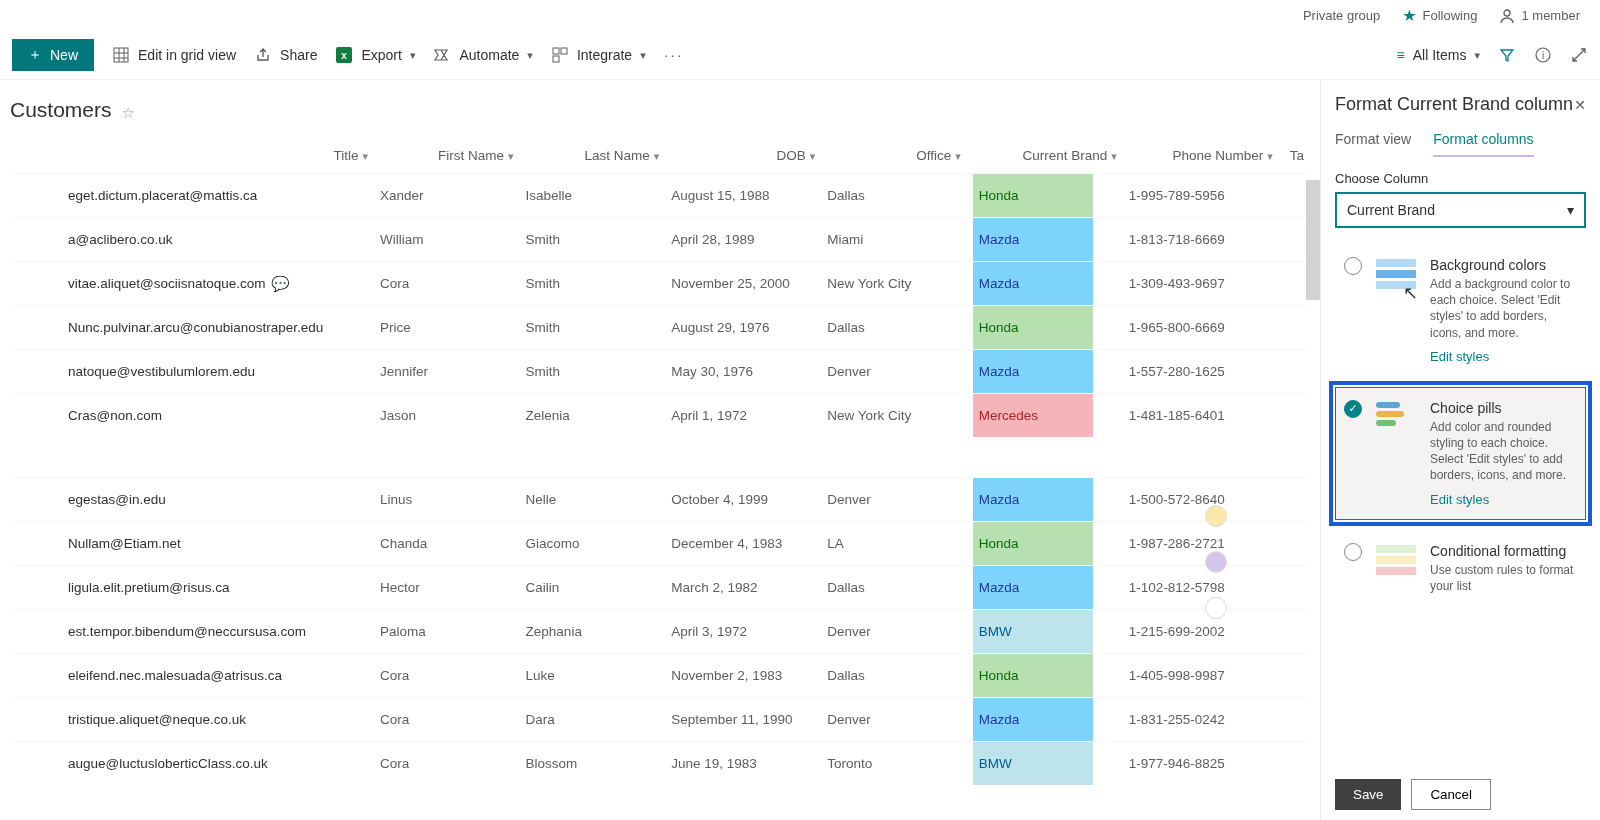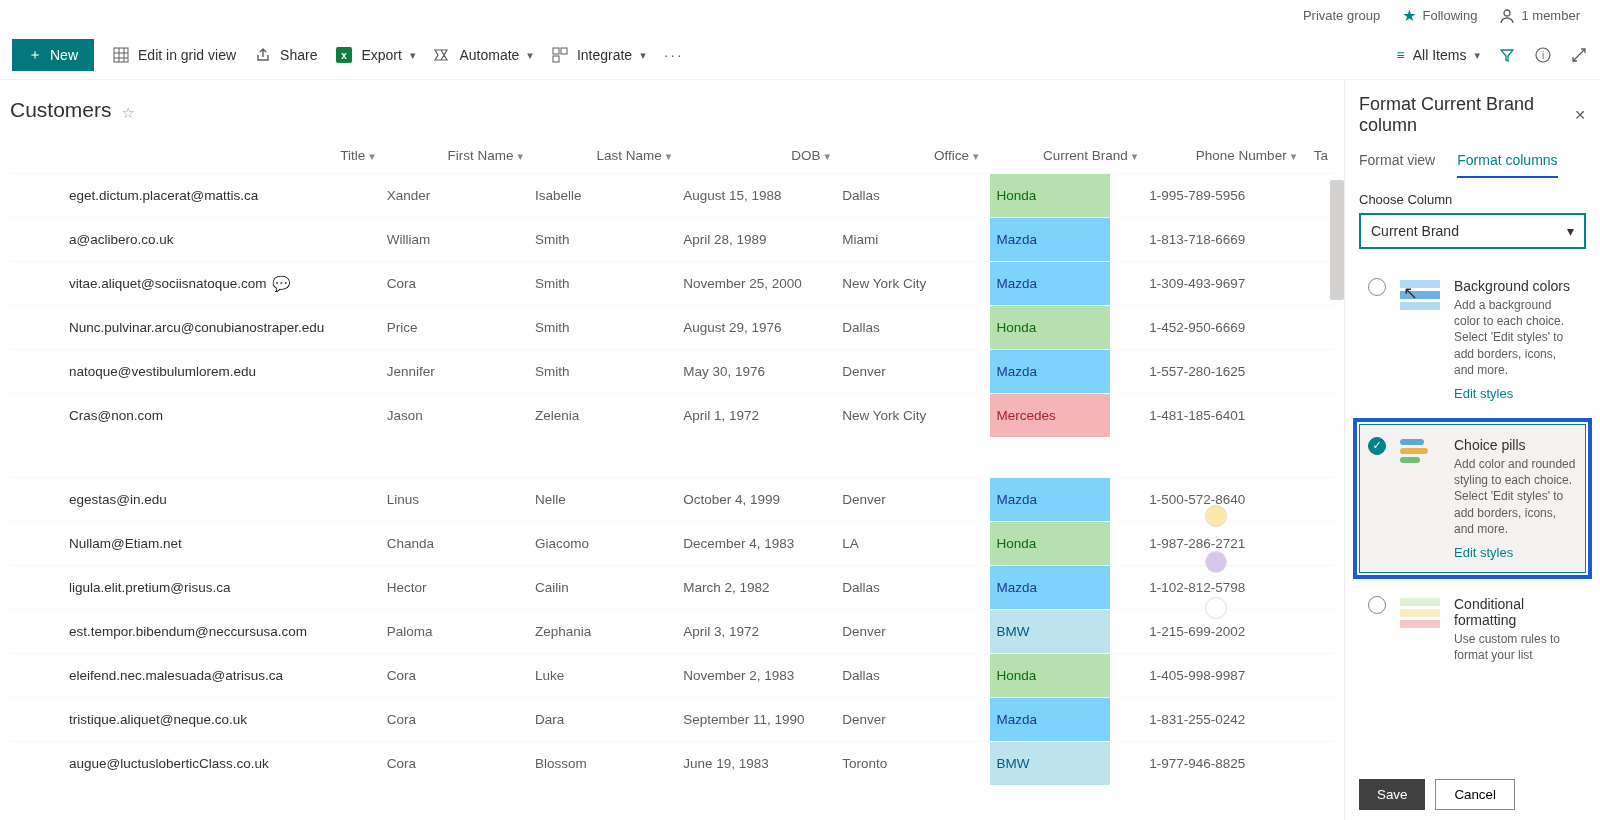--- a/index.html
+++ b/index.html
@@ -34,27 +34,27 @@
 .comment-ic { color: #038387; margin-left: 6px; font-size: 15px; vertical-align: middle; }
 
 .brand-cell { display: inline-block; padding: 14px 0 14px 6px; width: 120px; margin: -11px 0; }
 .brand-honda { background: #b7e0b0; color: #0b6a0b; }
 .brand-mazda { background: #7dd3fc; color: #1f3a93; }
 .brand-mercedes { background: #f4b4b8; color: #a4262c; }
 .brand-bmw { background: #bde4ec; color: #005b8a; }
 
 .scrollbar-y { position: absolute; right: 0; top: 100px; width: 14px; height: 120px; background: #d4d2d0; border-radius: 2px; }
 
-.side-panel { width: 256px; border-left: 1px solid #edebe9; display: flex; flex-direction: column; position: relative; }
+.side-panel { width: 280px; border-left: 1px solid #edebe9; display: flex; flex-direction: column; position: relative; }
 .sp-header { display: flex; align-items: center; justify-content: space-between; padding: 14px 14px 6px 14px; }
 .sp-header h2 { font-size: 18px; font-weight: 400; color: #323130; }
 .close-x { font-size: 14px; color: #605e5c; cursor: pointer; }
 .sp-tabs { display: flex; gap: 22px; padding: 10px 14px 0 14px; }
 .sp-tab { padding-bottom: 8px; cursor: pointer; color: #605e5c; font-size: 14px; }
-.sp-tab.active { color: #038387; border-bottom: 2px solid #1d4ed8; }
+.sp-tab.active { color: #038387; border-bottom: 2px solid #c4b5fd; }
 
 .sp-body { flex: 1; overflow: hidden; padding: 14px 14px 0 14px; position: relative; }
 .label-small { font-size: 13px; color: #323130; margin-bottom: 6px; }
 .column-select { width: 100%; border: 2px solid #038387; padding: 8px 10px; font-size: 14px; color: #323130; display: flex; justify-content: space-between; align-items: center; margin-bottom: 16px; cursor: pointer; }
 
 .opt-card { display: flex; gap: 12px; padding: 12px 8px; border: 1px solid transparent; margin-bottom: 10px; }
 .opt-card.selected { border: 1px solid #038387; background: #f4f3f2; outline: 4px solid #1a5cd6; outline-offset: 2px; }
 .radio { width: 18px; height: 18px; border: 1px solid #8a8886; border-radius: 50%; flex-shrink: 0; display: flex; align-items: center; justify-content: center; }
 .radio.on { background: #038387; border-color: #038387; }
 .radio.on::after { content: "✓"; color: #fff; font-size: 11px; }
@@ -259,21 +259,21 @@
               <td></td>
             </tr>
             <tr>
               <td></td>
               <td class="title-cell">Nunc.pulvinar.arcu@conubianostraper.edu</td>
               <td>Price</td>
               <td>Smith</td>
               <td>August 29, 1976</td>
               <td>Dallas</td>
               <td><span class="brand-cell brand-honda">Honda</span></td>
-              <td>1-452-950-6669</td>
+              <td>1-965-800-6669</td>
               <td></td>
             </tr>
             <tr>
               <td></td>
               <td class="title-cell">natoque@vestibulumlorem.edu</td>
               <td>Jennifer</td>
               <td>Smith</td>
               <td>May 30, 1976</td>
               <td>Denver</td>
               <td><span class="brand-cell brand-mazda">Mazda</span></td>

